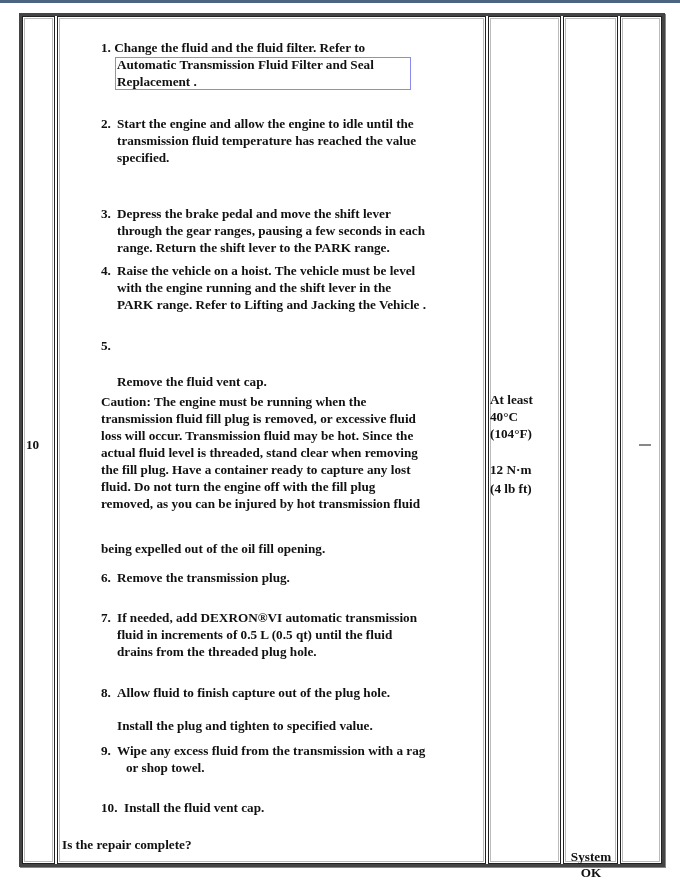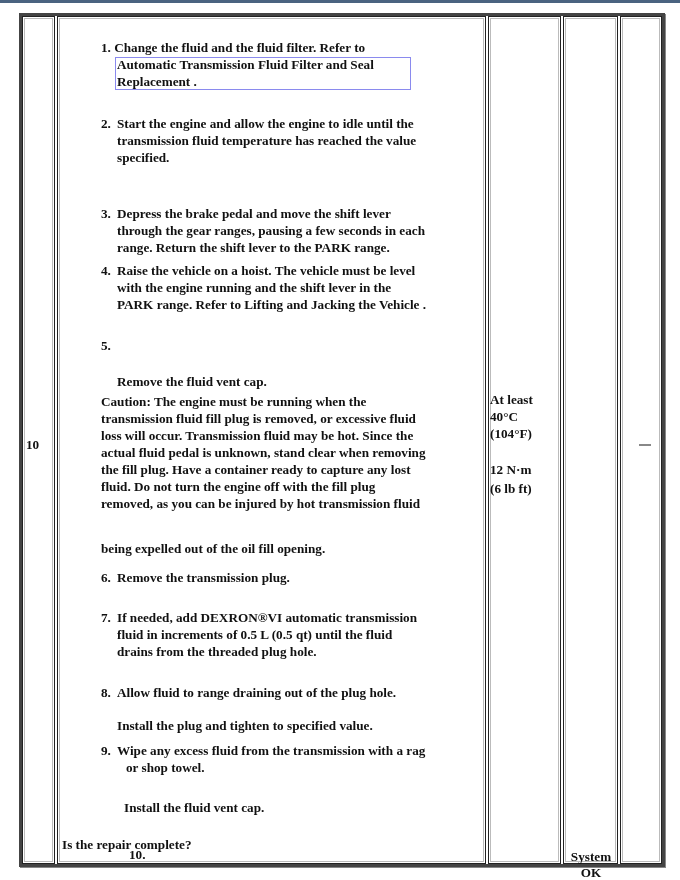--- a/index.html
+++ b/index.html
@@ -74,49 +74,49 @@
 <div class="txt" style="left:117px; top:262px;">Raise the vehicle on a hoist. The vehicle must be level</div>
 <div class="txt" style="left:117px; top:279px;">with the engine running and the shift lever in the</div>
 <div class="txt" style="left:117px; top:296px;">PARK range. Refer to Lifting and Jacking the Vehicle .</div>
 
 <div class="txt" style="left:101px; top:337px;">5.</div>
 <div class="txt" style="left:117px; top:337px;margin-top:36px;">Remove the fluid vent cap.</div>
 
 <div class="txt" style="left:101px; top:393px;">Caution: The engine must be running when the</div>
 <div class="txt" style="left:101px; top:410px;">transmission fluid fill plug is removed, or excessive fluid</div>
 <div class="txt" style="left:101px; top:427px;">loss will occur. Transmission fluid may be hot. Since the</div>
-<div class="txt" style="left:101px; top:444px;">actual fluid pedal is unknown, stand clear when removing</div>
+<div class="txt" style="left:101px; top:444px;">actual fluid level is threaded, stand clear when removing</div>
 <div class="txt" style="left:101px; top:461px;">the fill plug. Have a container ready to capture any lost</div>
 <div class="txt" style="left:101px; top:478px;">fluid. Do not turn the engine off with the fill plug</div>
 <div class="txt" style="left:101px; top:495px;">removed, as you can be injured by hot transmission fluid</div>
 <div class="txt" style="left:101px; top:540px;">being expelled out of the oil fill opening.</div>
 
 <div class="txt" style="left:101px; top:569px;">6.</div>
 <div class="txt" style="left:117px; top:569px;">Remove the transmission plug.</div>
 
 <div class="txt" style="left:101px; top:609px;">7.</div>
 <div class="txt" style="left:117px; top:609px;">If needed, add DEXRON®VI automatic transmission</div>
 <div class="txt" style="left:117px; top:626px;">fluid in increments of 0.5  L (0.5  qt) until the fluid</div>
 <div class="txt" style="left:117px; top:643px;">drains from the threaded plug hole.</div>
 
 <div class="txt" style="left:101px; top:684px;">8.</div>
-<div class="txt" style="left:117px; top:684px;">Allow fluid to range draining out of the plug hole.</div>
+<div class="txt" style="left:117px; top:684px;">Allow fluid to finish capture out of the plug hole.</div>
 <div class="txt" style="left:117px; top:701px;margin-top:16px;">Install the plug and tighten to specified value.</div>
 
 <div class="txt" style="left:101px; top:742px;">9.</div>
 <div class="txt" style="left:117px; top:742px;">Wipe any excess fluid from the transmission with a rag</div>
 <div class="txt" style="left:117px; top:759px;margin-left:9px;">or shop towel.</div>
 
-<div class="txt" style="left:101px; top:846px;margin-left:28px;">10.</div>
+<div class="txt" style="left:101px; top:799px;">10.</div>
 <div class="txt" style="left:124px; top:799px;">Install the fluid vent cap.</div>
 
 <div class="txt question">Is the repair complete?</div>
 
 <div class="txt val" style="top:391px;">At least</div>
 <div class="txt val" style="top:408px;">40°C</div>
 <div class="txt val" style="top:425px;">(104°F)</div>
 <div class="txt val" style="top:461px;">12  N·m</div>
-<div class="txt val" style="top:480px;">(6  lb  ft)</div>
+<div class="txt val" style="top:480px;">(4  lb  ft)</div>
 
 <div class="txt yes" style="top:820px;">System</div>
 <div class="txt yes" style="top:836px;">OK</div>
 
 <div class="dash"></div>
 
 </body></html>

